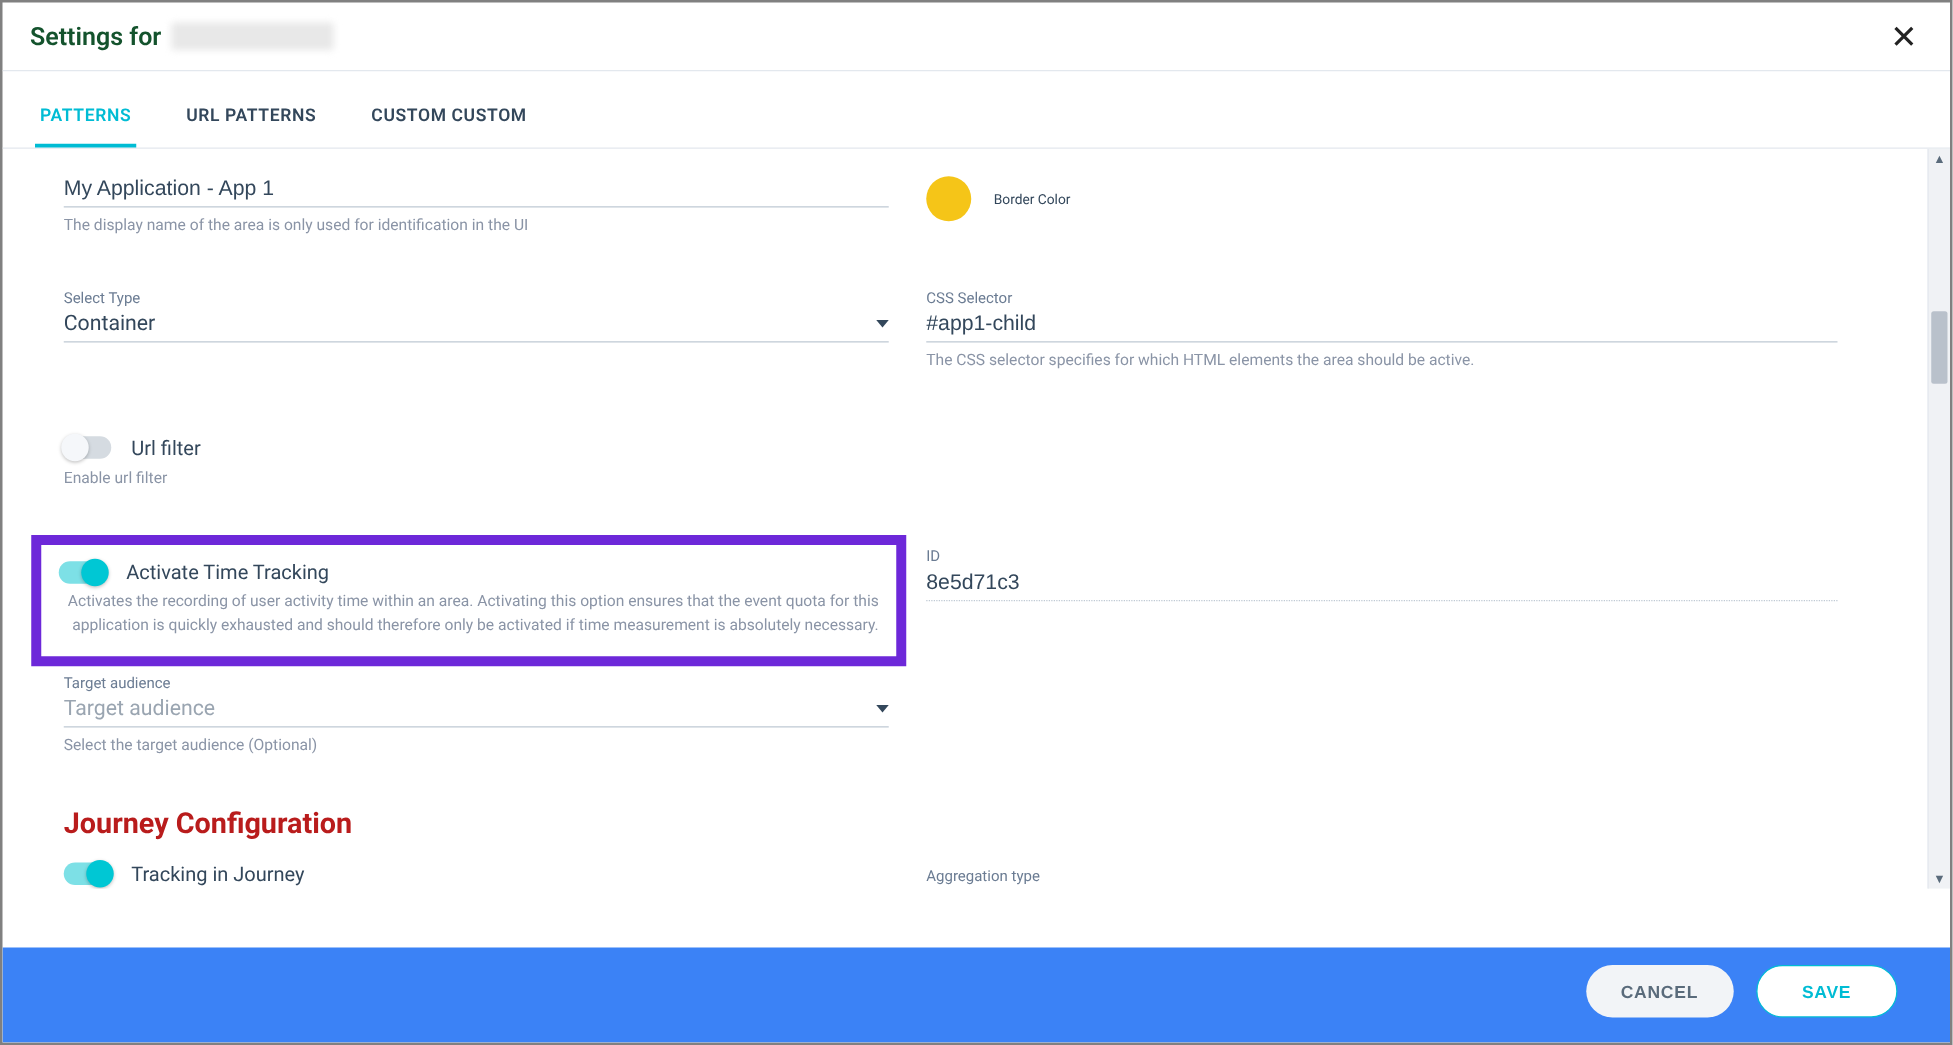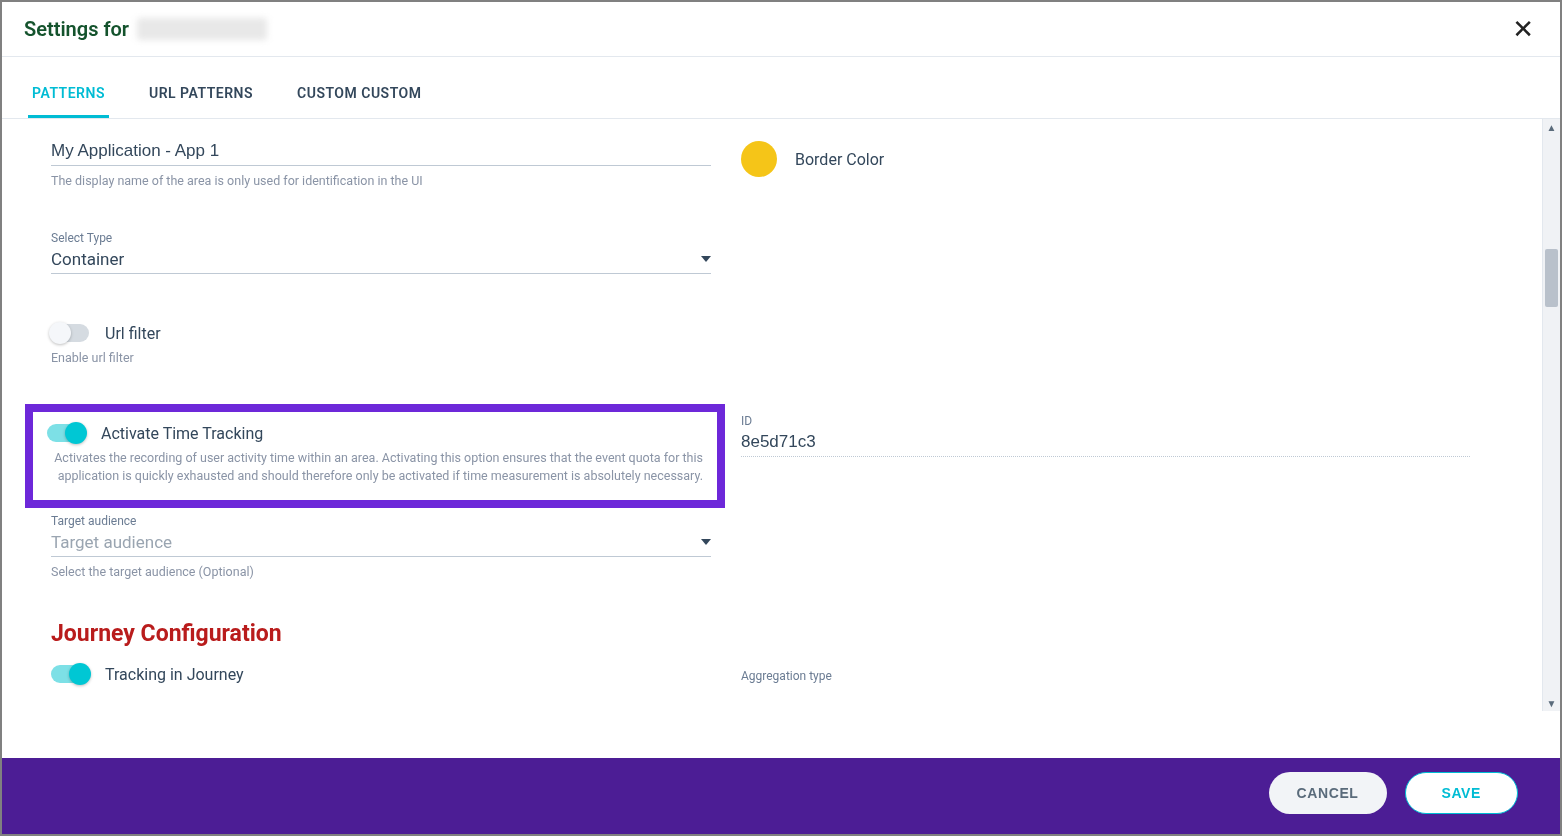--- a/index.html
+++ b/index.html
@@ -123,21 +123,21 @@
       align-items: center;
       gap: 18px;
       padding-top: 4px;
     }
     .color-swatch {
       width: 36px; height: 36px;
       border-radius: 50%;
       background: #f5c518;
     }
     .color-label {
-      font-size: 16px;
+      font-size: 11px;
       color: #33475b;
     }
     .toggle-row {
       display: flex;
       align-items: center;
       gap: 16px;
     }
     .toggle {
       position: relative;
       width: 38px; height: 18px;
@@ -170,21 +170,21 @@
       color: #b91c1c;
       margin-top: 28px;
     }
     .footer-bar {
       position: absolute;
       bottom: 0; left: 0; right: 0;
       display: flex;
       justify-content: flex-end;
       gap: 18px;
       padding: 14px 42px 20px 42px;
-      background: #4c1d95;
+      background: #3b82f6;
     }
     .btn {
       font-size: 14px;
       letter-spacing: 0.6px;
       font-weight: 600;
       padding: 12px 28px;
       border-radius: 24px;
       cursor: pointer;
       border: none;
     }
@@ -254,20 +254,25 @@
     </div>
 
     <div class="field col-left mt30">
       <div class="field-label">Select Type</div>
       <div class="select-row">
         <span class="select-value">Container</span>
         <span class="caret"></span>
       </div>
     </div>
 
+    <div class="field col-right mt30">
+      <div class="field-label">CSS Selector</div>
+      <input class="input-underline" value="#app1-child" style="">
+      <div class="help-text">The CSS selector specifies for which HTML elements the area should be active.</div>
+    </div>
 
     <div class="field col-left mt40">
       <div class="toggle-row">
         <div class="toggle off">
             <div class="toggle-knob"></div>
           </div>
         <span class="toggle-label">Url filter</span>
       </div>
       <div class="help-text">Enable url filter</div>
     </div>

